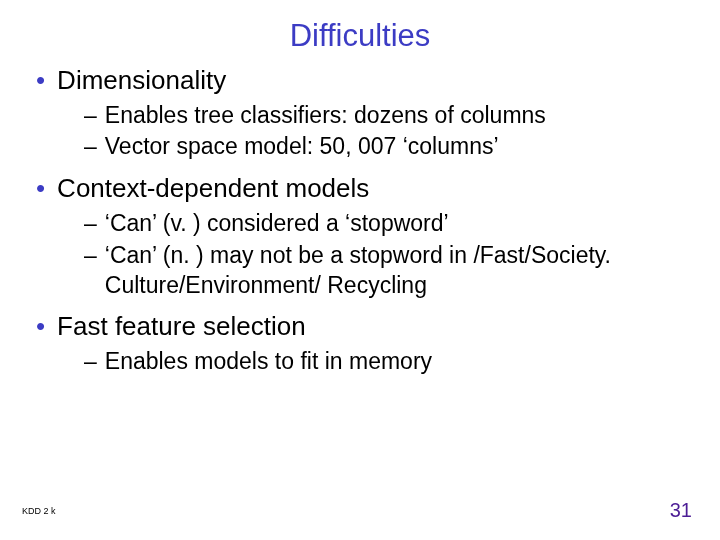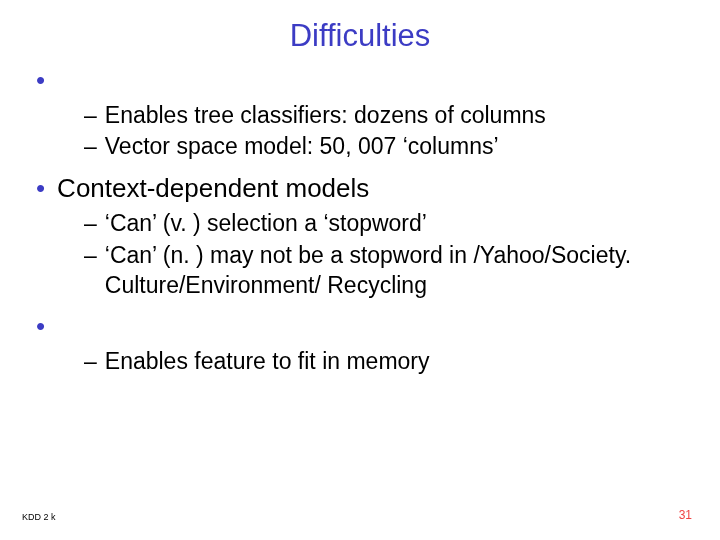--- a/index.html
+++ b/index.html
@@ -65,45 +65,46 @@
   .l2-dash {
     margin-right: 8px;
     flex-shrink: 0;
   }
   .l2-text {
     flex: 1;
   }
   .footer-left {
     position: absolute;
     left: 22px;
-    bottom: 18px;
+    bottom: 24px;
     font-size: 9px;
     font-family: Arial, Helvetica, sans-serif;
     color: #000;
   }
   .footer-right {
     position: absolute;
     right: 28px;
     bottom: 18px;
-    font-size: 12px;
+    font-size: 20px;
     font-family: Arial, Helvetica, sans-serif;
-    color: #ef4444;
+    color: #4c1d95;
   }
 </style>
 </head>
 <body>
 
 <div class="slide">
   <h1 class="title">Difficulties</h1>
 
   <ul class="top">
 
     <li>
       <div class="l1-row">
         <span class="l1-bullet">•</span>
+        <span>Dimensionality</span>
       </div>
       <ul class="sub">
         <li>
           <span class="l2-dash">–</span>
           <span class="l2-text">Enables tree classifiers: dozens of columns</span>
         </li>
         <li>
           <span class="l2-dash">–</span>
           <span class="l2-text">Vector space model: 50, 007 ‘columns’</span>
         </li>
@@ -111,37 +112,38 @@
     </li>
 
     <li>
       <div class="l1-row">
         <span class="l1-bullet">•</span>
         <span>Context-dependent models</span>
       </div>
       <ul class="sub">
         <li>
           <span class="l2-dash">–</span>
-          <span class="l2-text">‘Can’ (v. ) selection a ‘stopword’</span>
+          <span class="l2-text">‘Can’ (v. ) considered a ‘stopword’</span>
         </li>
         <li>
           <span class="l2-dash">–</span>
-          <span class="l2-text">‘Can’ (n. ) may not be a stopword in /Yahoo/Society. Culture/Environment/ Recycling</span>
+          <span class="l2-text">‘Can’ (n. ) may not be a stopword in /Fast/Society. Culture/Environment/ Recycling</span>
         </li>
       </ul>
     </li>
 
     <li>
       <div class="l1-row">
         <span class="l1-bullet">•</span>
+        <span>Fast feature selection</span>
       </div>
       <ul class="sub">
         <li>
           <span class="l2-dash">–</span>
-          <span class="l2-text">Enables feature to fit in memory</span>
+          <span class="l2-text">Enables models to fit in memory</span>
         </li>
       </ul>
     </li>
 
   </ul>
 
   <div class="footer-left">KDD 2 k</div>
   <div class="footer-right">31</div>
 </div>
 

